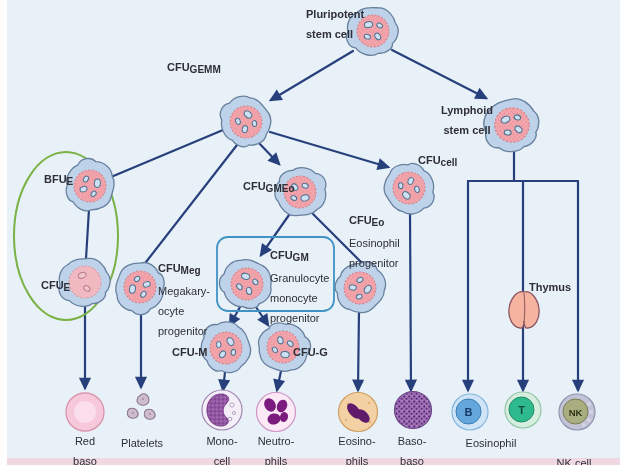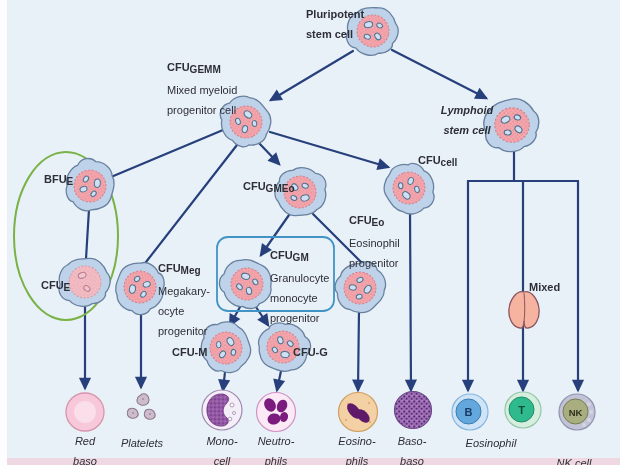--- a/index.html
+++ b/index.html
@@ -3,21 +3,21 @@
 <meta charset="utf-8">
 <style>
   html,body{margin:0;padding:0;}
   body{font-family:"Liberation Sans", sans-serif;}
   .stage{position:relative;width:620px;height:465px;background:#e9f1f8;overflow:hidden;}
   svg.diagram{position:absolute;left:0;top:0;}
   .lbl{position:absolute;font-size:11px;line-height:20px;color:#2e2e36;white-space:pre-line;}
   .name{font-weight:700;}
   .sub{font-size:10px;font-weight:700;vertical-align:-2px;}
   .desc{font-weight:400;}
-  .ctr{text-align:center;transform:translateX(-50%);font-style:italic;}
+  .ctr{text-align:center;transform:translateX(-50%);}
   .semibold{font-weight:600;}
 </style>
 </head>
 <body>
 
 <div class="stage">
 
 <svg class="diagram" width="620" height="465" viewBox="0 0 620 465">
   <defs>
     <marker id="arr" viewBox="0 0 8 8" refX="6.2" refY="4" markerWidth="6.5" markerHeight="6.5" orient="auto">
@@ -172,22 +172,21 @@
     <text x="-1.5" y="3.5" text-anchor="middle" font-size="9.5" font-weight="bold" fill="#2f3318" font-family="Liberation Sans, sans-serif">NK</text>
   </g>
 
   <rect x="0" y="458" width="620" height="7" fill="#f0d8e3"></rect>
   <rect x="0" y="0" width="7" height="465" fill="#fdfdfd"></rect>
 </svg>
 
 <div class="lbl semibold" style="left:306px;top:4px"><span>Pluripotent
 stem cell</span></div>
 
-<div class="lbl" style="left:167px;top:57px"><span class="name"><span>CFU</span><span class="sub">GEMM</span></span><div class="desc">Mixed myeloid
-progenitor cell</div></div>
+<div class="lbl" style="left:167px;top:57px"><span class="name"><span>CFU</span><span class="sub">GEMM</span></span></div>
 
 <div class="lbl semibold ctr" style="left:467px;top:100px"><span>Lymphoid
 stem cell</span></div>
 
 <div class="lbl" style="left:44px;top:169px"><span class="name"><span>BFU</span><span class="sub">E</span></span></div>
 
 
 <div class="lbl" style="left:41px;top:275px"><span class="name"><span>CFU</span><span class="sub">E</span></span></div>
 
 <div class="lbl" style="left:243px;top:176px"><span class="name"><span>CFU</span><span class="sub">GMEo</span></span></div>
@@ -202,21 +201,21 @@
 
 <div class="lbl" style="left:349px;top:210px"><span class="name"><span>CFU</span><span class="sub">Eo</span></span><div class="desc">Eosinophil
 progenitor</div></div>
 
 <div class="lbl" style="left:418px;top:150px"><span class="name"><span>CFU</span><span class="sub">cell</span></span></div>
 
 <div class="lbl name" style="left:172px;top:342px"><span>CFU-M</span></div>
 
 <div class="lbl name" style="left:293px;top:342px"><span>CFU-G</span></div>
 
-<div class="lbl name" style="left:529px;top:277px"><span>Mixed</span></div>
+<div class="lbl name" style="left:529px;top:277px"><span>Thymus</span></div>
 
 <div class="lbl ctr" style="left:85px;top:431px"><span>Red
 baso</span></div>
 <div class="lbl ctr" style="left:142px;top:433px"><span>Platelets</span></div>
 <div class="lbl ctr" style="left:222px;top:431px"><span>Mono-
 cell</span></div>
 <div class="lbl ctr" style="left:276px;top:431px"><span>Neutro-
 phils</span></div>
 <div class="lbl ctr" style="left:357px;top:431px"><span>Eosino-
 phils</span></div>

